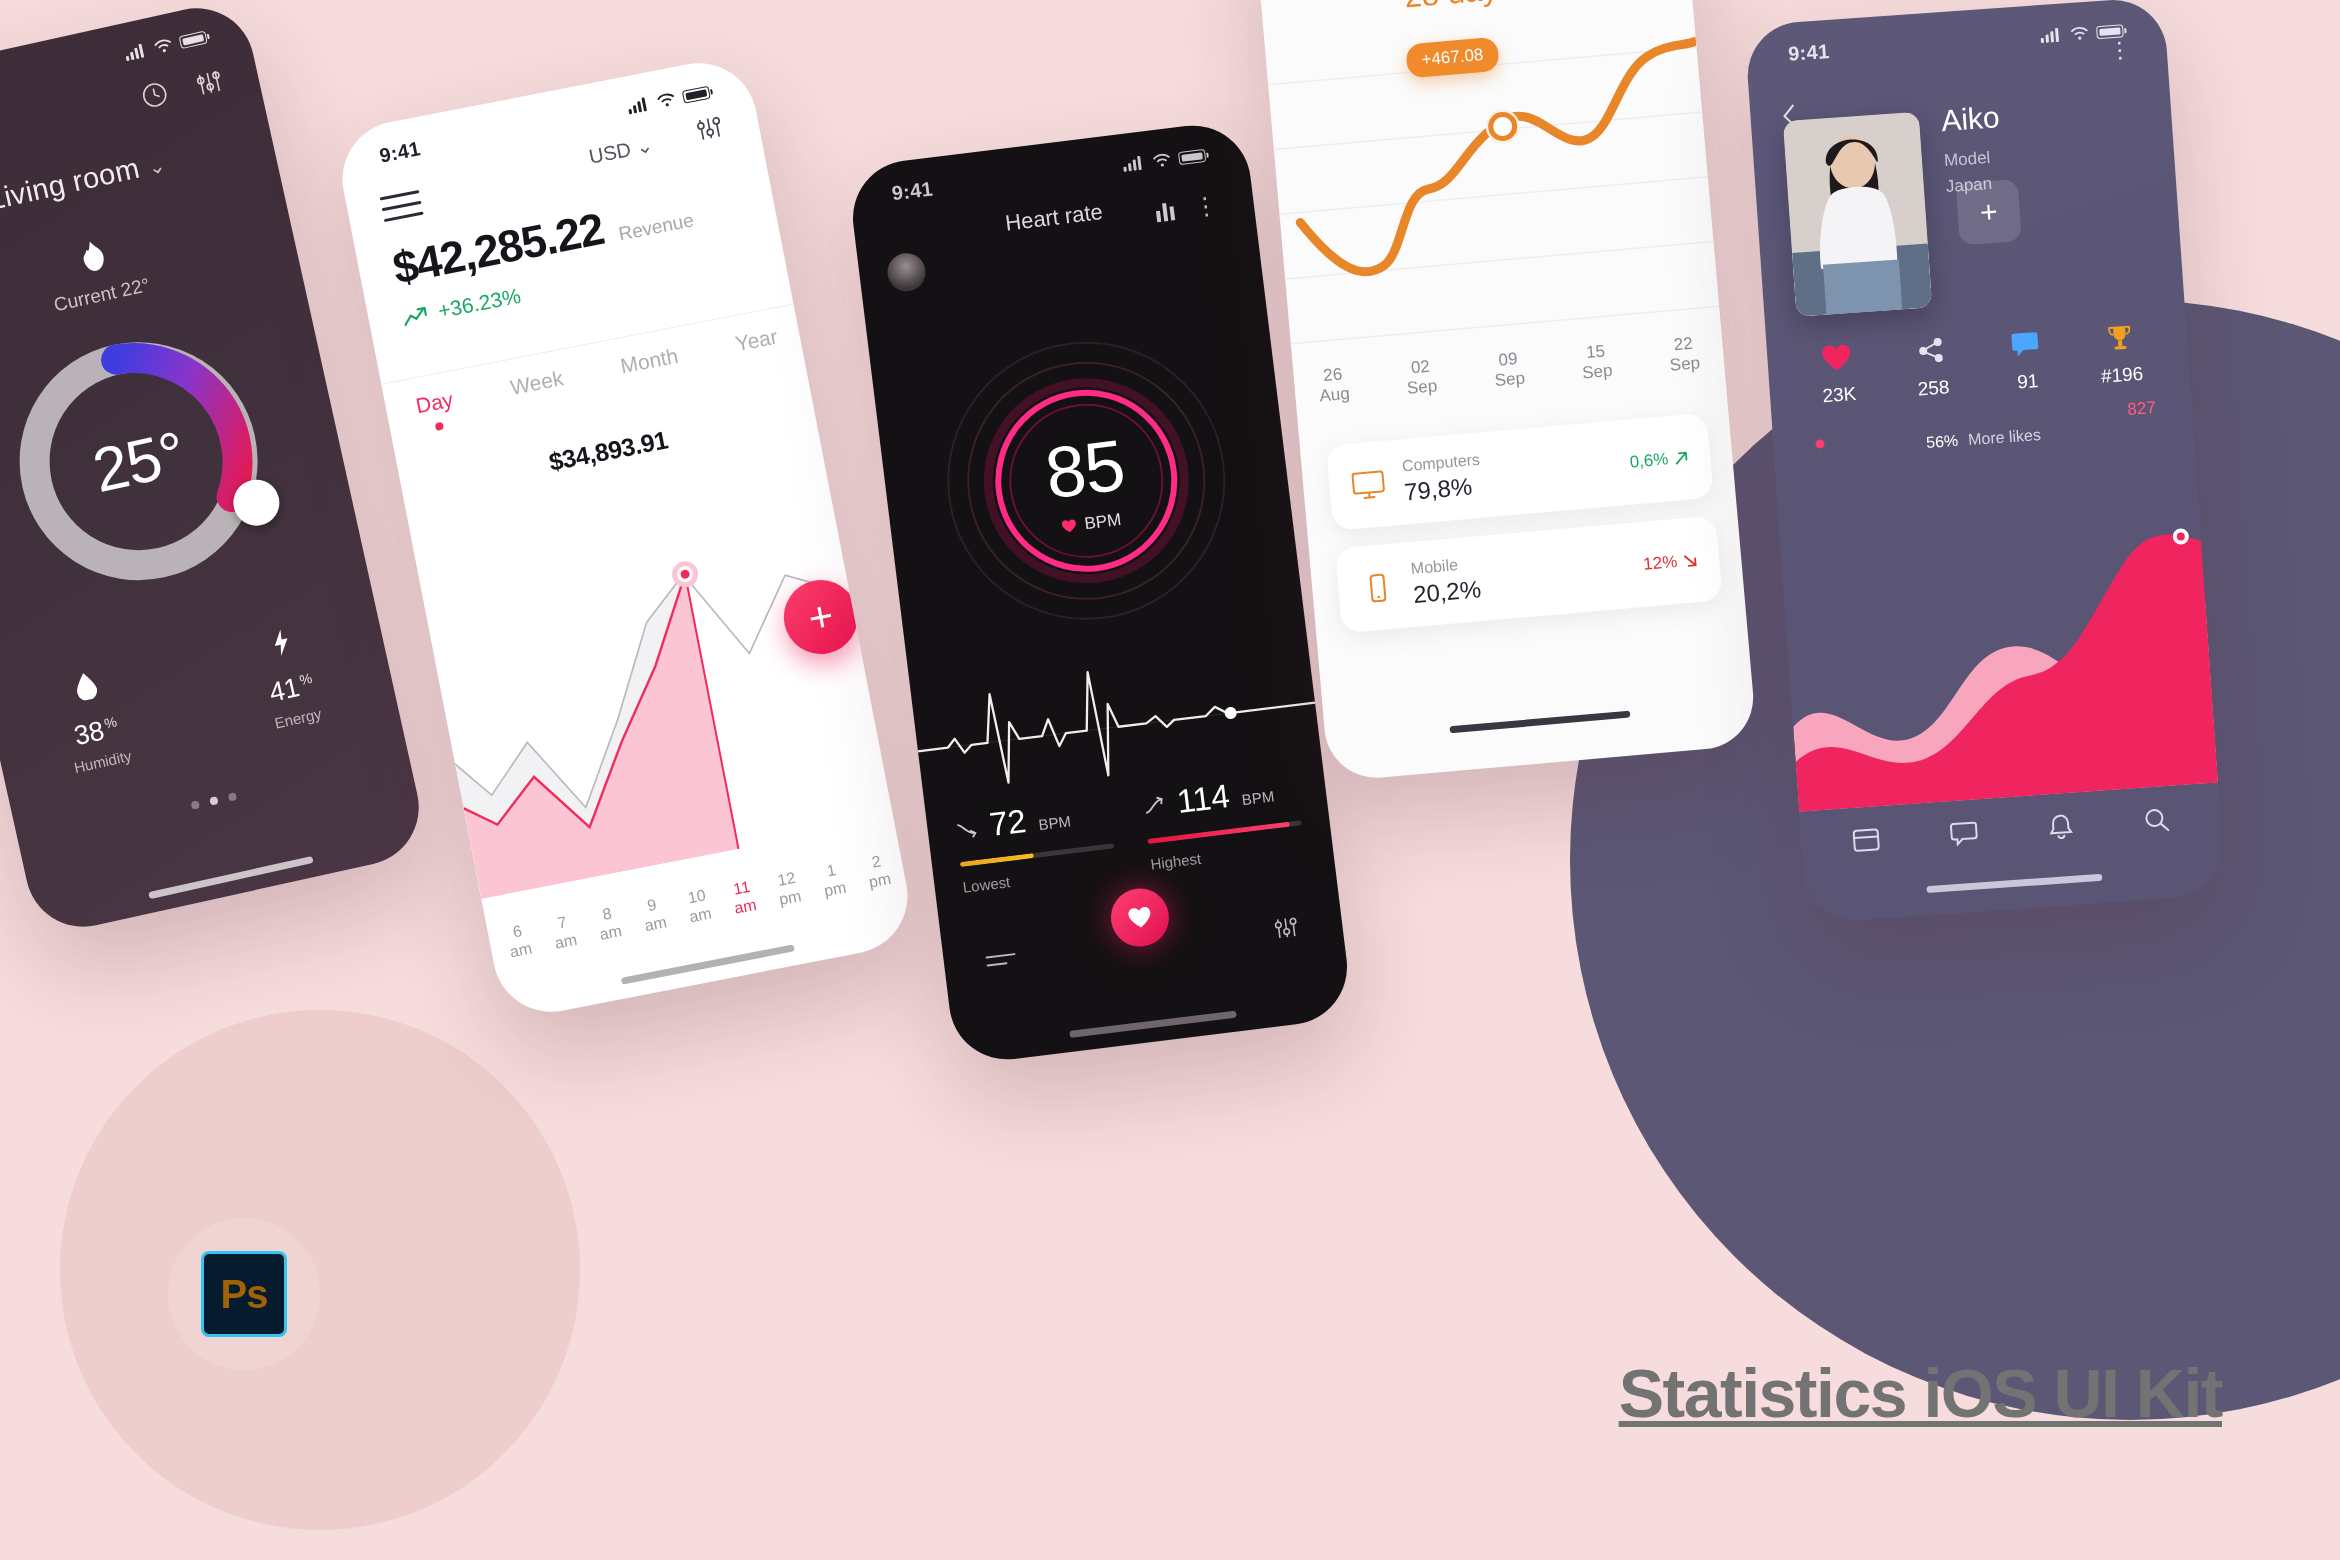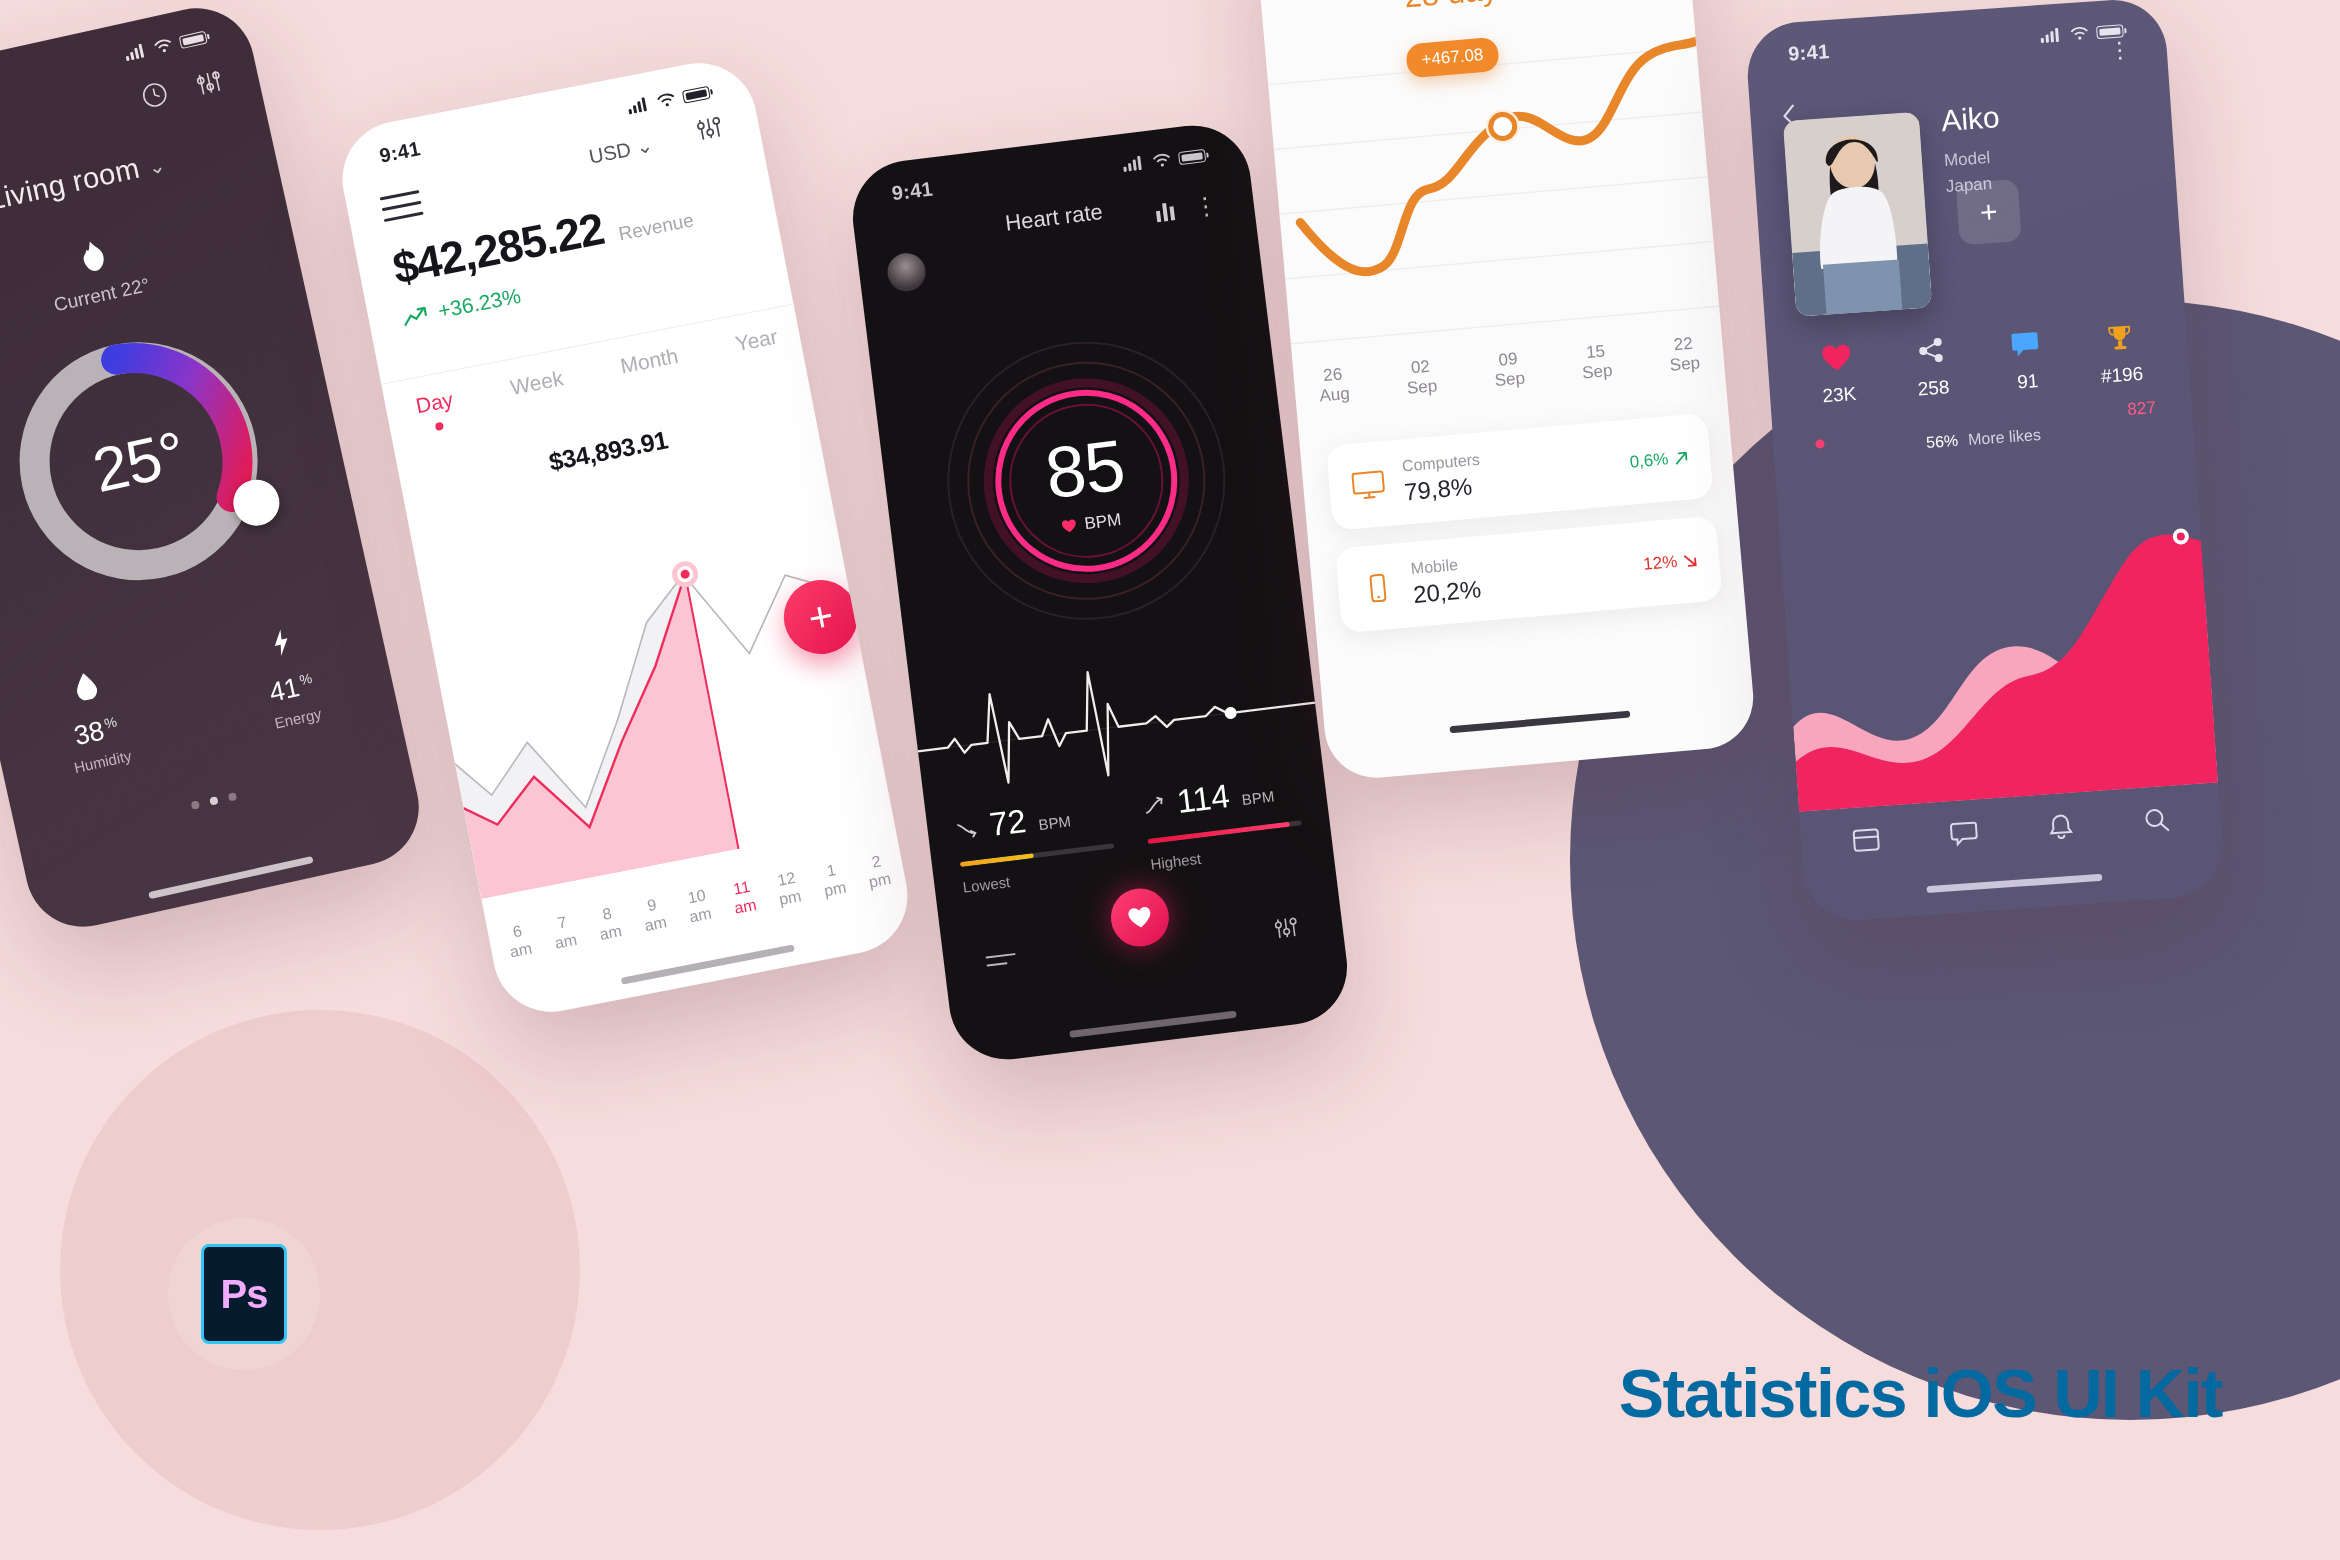--- a/index.html
+++ b/index.html
@@ -198,30 +198,30 @@
   .p5-more { position:absolute; top:420px; left:0; right:0; text-align:center;
              color:#d6d2e2; font-size:16px; }
   .p5-more b { color:#fff; font-weight:500; margin-right:10px; }
   .p5-dot { position:absolute; top:418px; left:42px; width:9px; height:9px; border-radius:50%; background:#ff3d6e; }
   .p5-peak { position:absolute; top:400px; right:36px; color:#ff5c86; font-size:17px; font-weight:500; }
   .p5-area { position:absolute; left:0; right:0; bottom:112px; height:300px; }
   .p5-nav { position:absolute; bottom:46px; left:0; right:0; height:66px;
             display:flex; align-items:center; justify-content:space-around; padding:0 16px; }
 
   
-  .caption { position:absolute; right:118px; bottom:128px; text-align:center; color:#0369a1; }
+  .caption { position:absolute; right:118px; bottom:128px; text-align:center; color:#737373;text-decoration:underline; }
   .caption .title { font-size:68px; font-weight:bold; letter-spacing:-1.5px; }
   .caption .models { font-size:37px; font-weight:300; margin-top:24px; letter-spacing:-.3px; }
 
   .ps-badge { position:absolute; left:168px; bottom:190px; width:152px; height:152px;
               border-radius:50%; background:#f0d4d4;
               display:flex; align-items:center; justify-content:center; }
-  .ps-inner { width:86px; height:100px; border:3px solid #31c5f4; border-radius:8px;
+  .ps-inner { width:86px; height:86px; border:3px solid #31c5f4; border-radius:8px;
               background:#061b2e; display:flex; align-items:center; justify-content:center;
-              color:#f0abfc; font-size:40px; font-weight:bold; letter-spacing:-1px; }
+              color:#a16207; font-size:40px; font-weight:bold; letter-spacing:-1px; }
 </style>
 </head>
 <body>
 
 <div id="stage">
 
   <div class="bg-circle-dark"></div>
   <div class="bg-circle-light"></div>
 
   <div class="phone" id="phone1">

